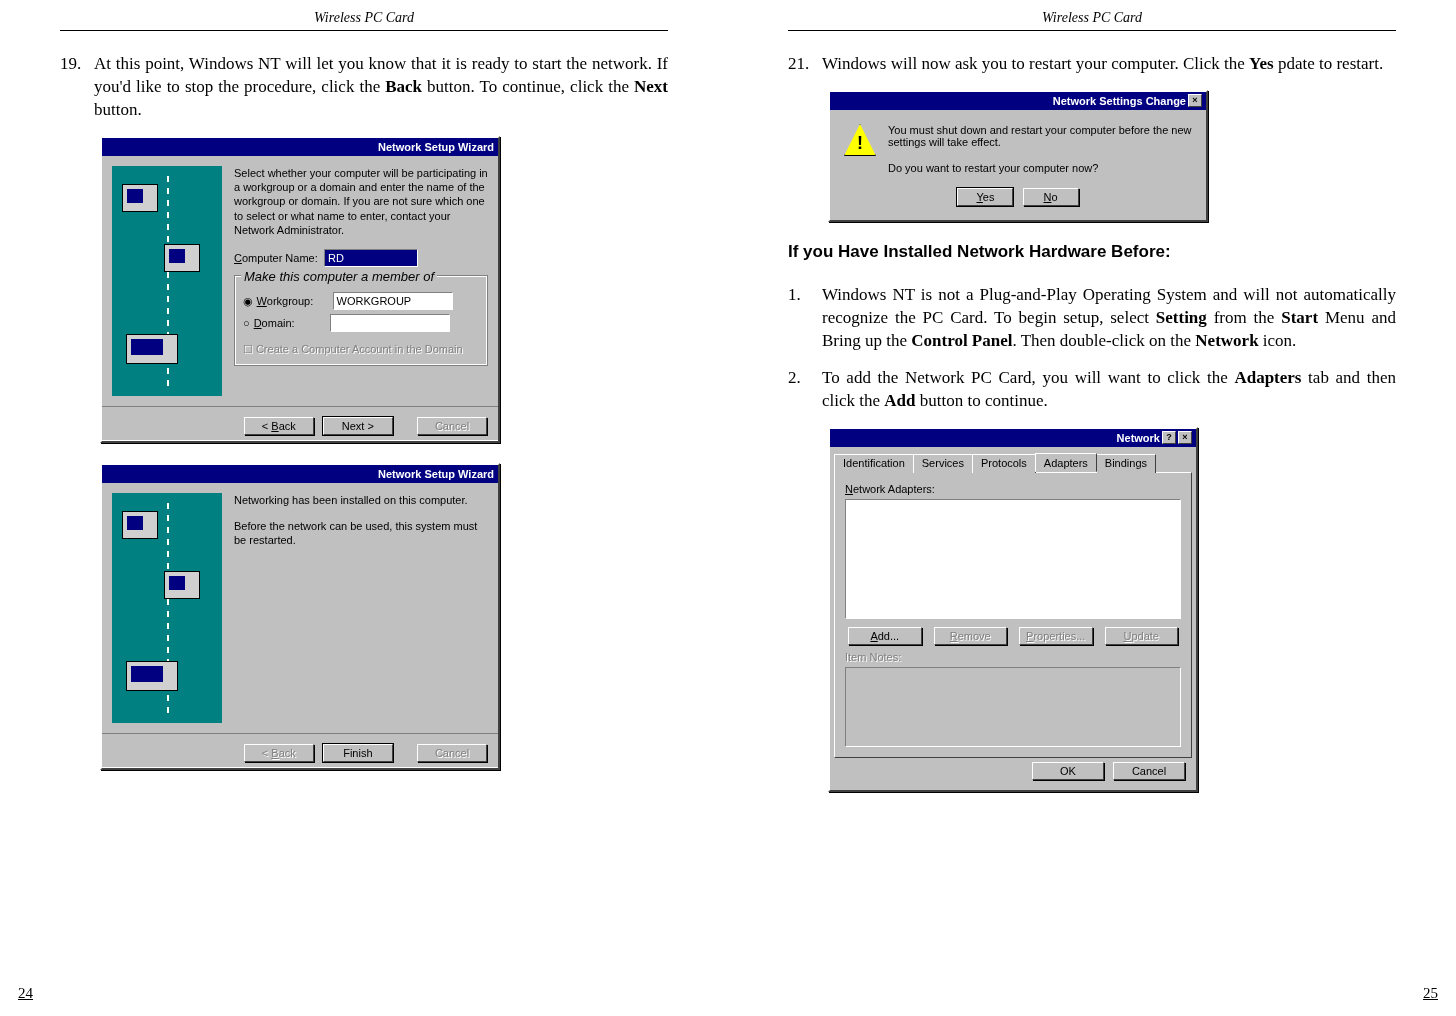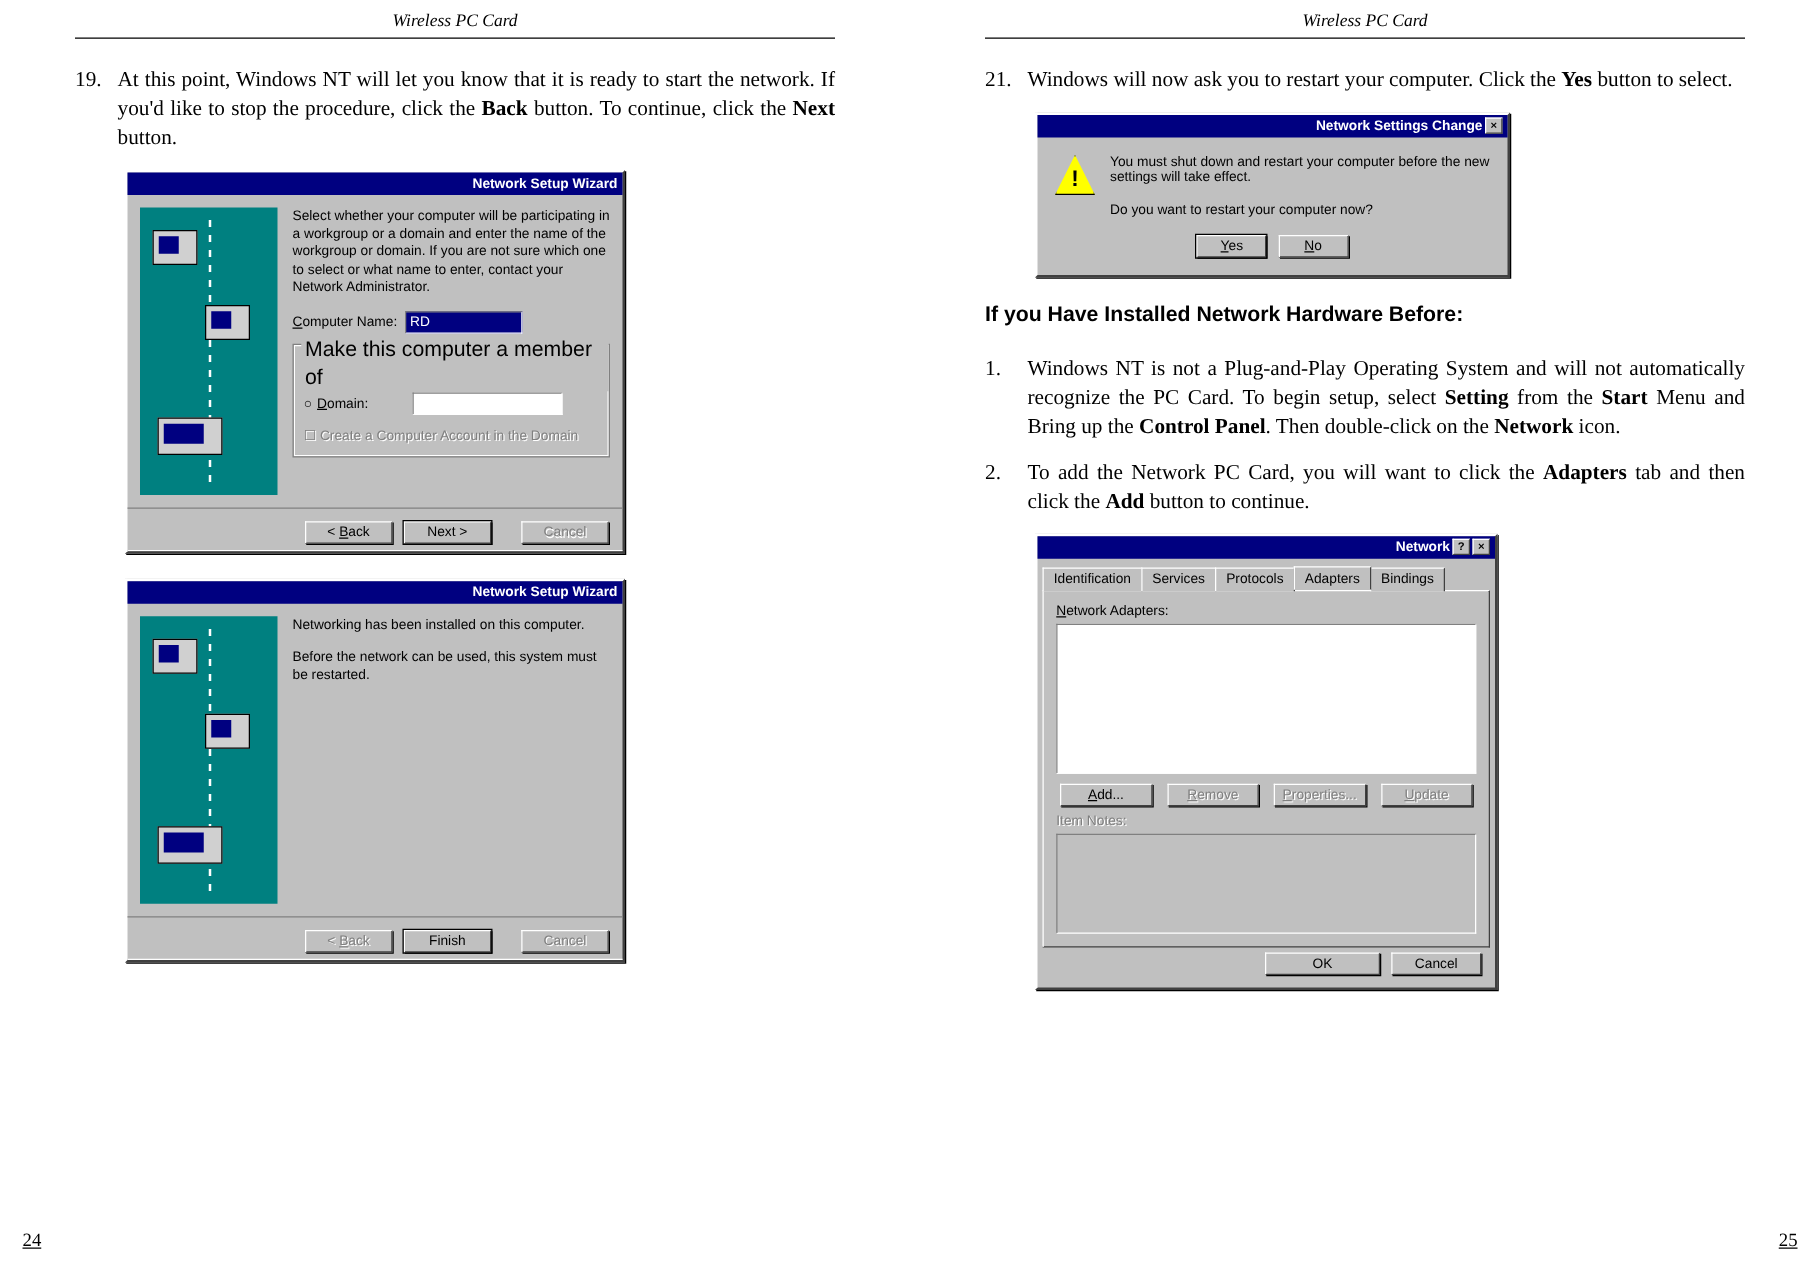--- a/index.html
+++ b/index.html
@@ -142,21 +142,22 @@
     box-shadow: inset -1px -1px 0 #fff, inset 1px 1px 0 #fff;
     position: relative;
     padding: 12px 8px 8px 8px;
     margin-top: 8px;
   }
   .groupbox .gb-label {
     position: absolute;
     top: -7px; left: 6px;
     background: #c0c0c0;
     padding: 0 3px;
-    font-size: 17px;
+    font-size: 13px;
+    font-style: italic;
   }
   u { text-decoration: underline; }
 
   
   .wiz {
     display: flex;
     padding: 10px;
   }
   .wiz-illust {
     width: 110px;
@@ -364,21 +365,21 @@
   <div class="page-number left">24</div>
 </div>
 
 <div class="page">
   <div class="page-header">Wireless  PC  Card</div>
 
   <ol class="instructions">
     <li>
       <span class="num">21.</span>
       <span class="txt">
-        <span>Windows will now ask you to restart your computer. Click the </span><b>Yes</b><span> button to select.</span>
+        <span>Windows will now ask you to restart your computer. Click the </span><b>Yes</b><span> pdate to restart.</span>
       </span>
     </li>
   </ol>
 
   <div class="win-dialog" style="width:380px">
     <div class="win-titlebar">
       <span>Network Settings Change</span>
       <div class="tb-btns">
           <div class="tb-btn">×</div>
         </div>
@@ -434,19 +435,19 @@
       <div style="display:flex;gap:6px;margin-bottom:6px">
         <span class="win-btn" style="width:76px"><u>A</u>dd...</span>
         <span class="win-btn disabled" style="width:76px"><u>R</u>emove</span>
         <span class="win-btn disabled" style="width:76px"><u>P</u>roperties...</span>
         <span class="win-btn disabled" style="width:76px"><u>U</u>pdate</span>
       </div>
       <div class="chk-disabled">Item Notes:</div>
       <div class="sunken-gray" style="height:80px;margin-top:4px;background:#c0c0c0"></div>
     </div>
     <div class="dlg-footer">
-      <span class="win-btn" style="width:92px">OK</span>
+      <span class="win-btn" style="width:72px">OK</span>
       <span class="win-btn" style="width:72px">Cancel</span>
     </div>
   </div>
 
   <div class="page-number right">25</div>
 </div>
 
 </body></html>

